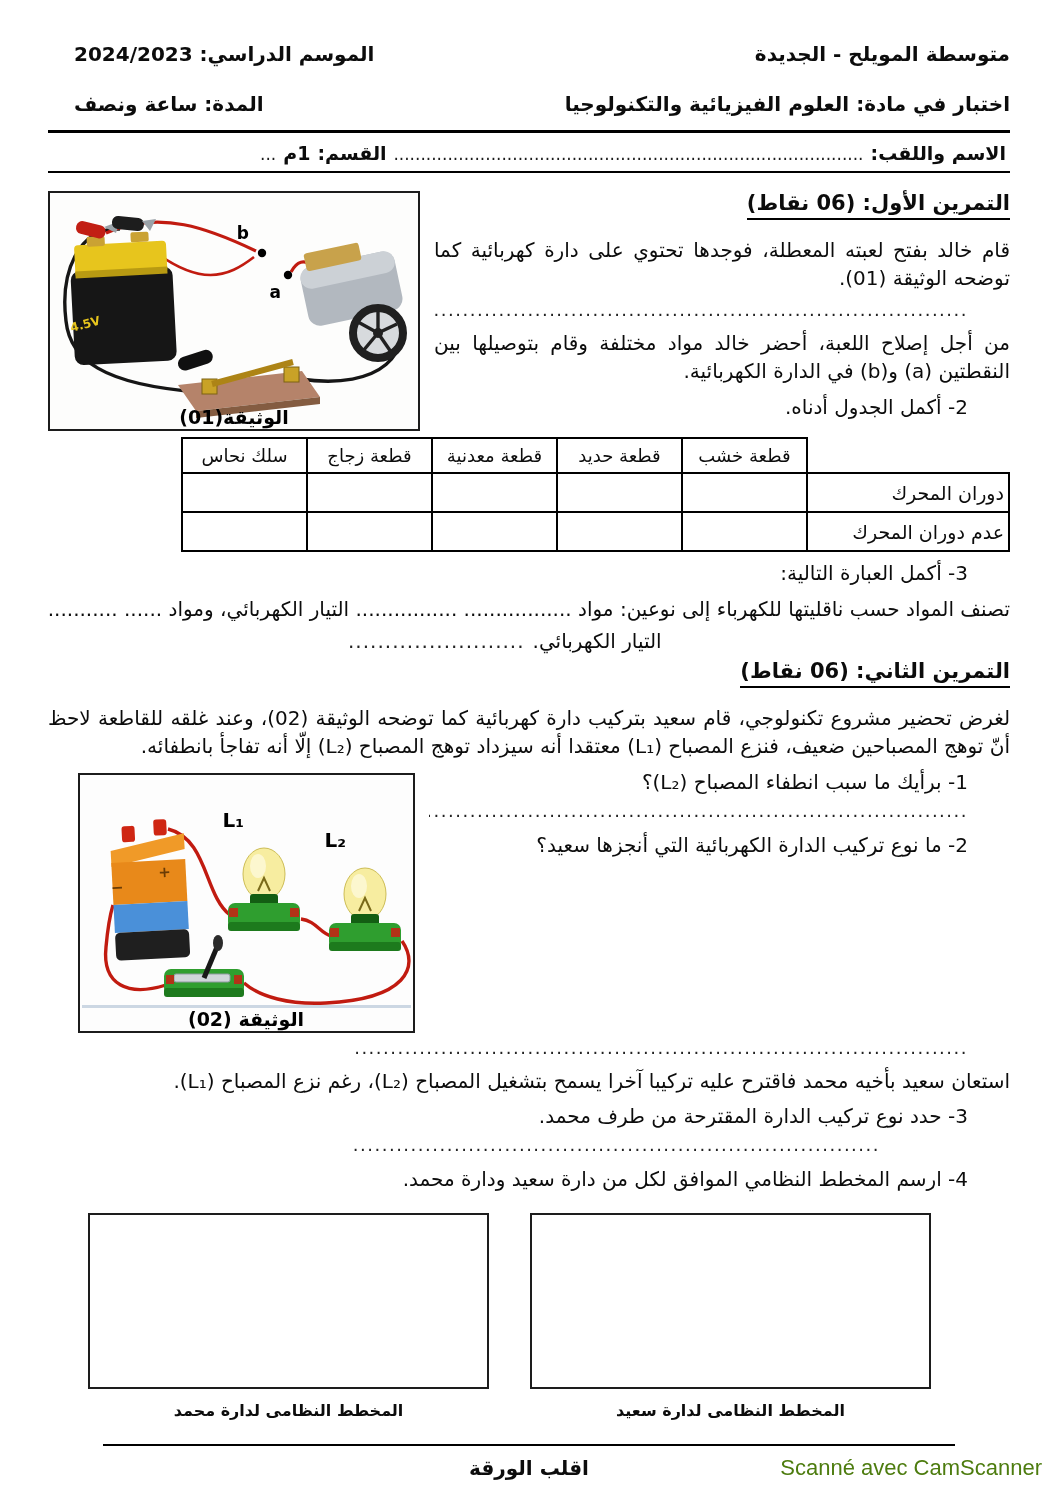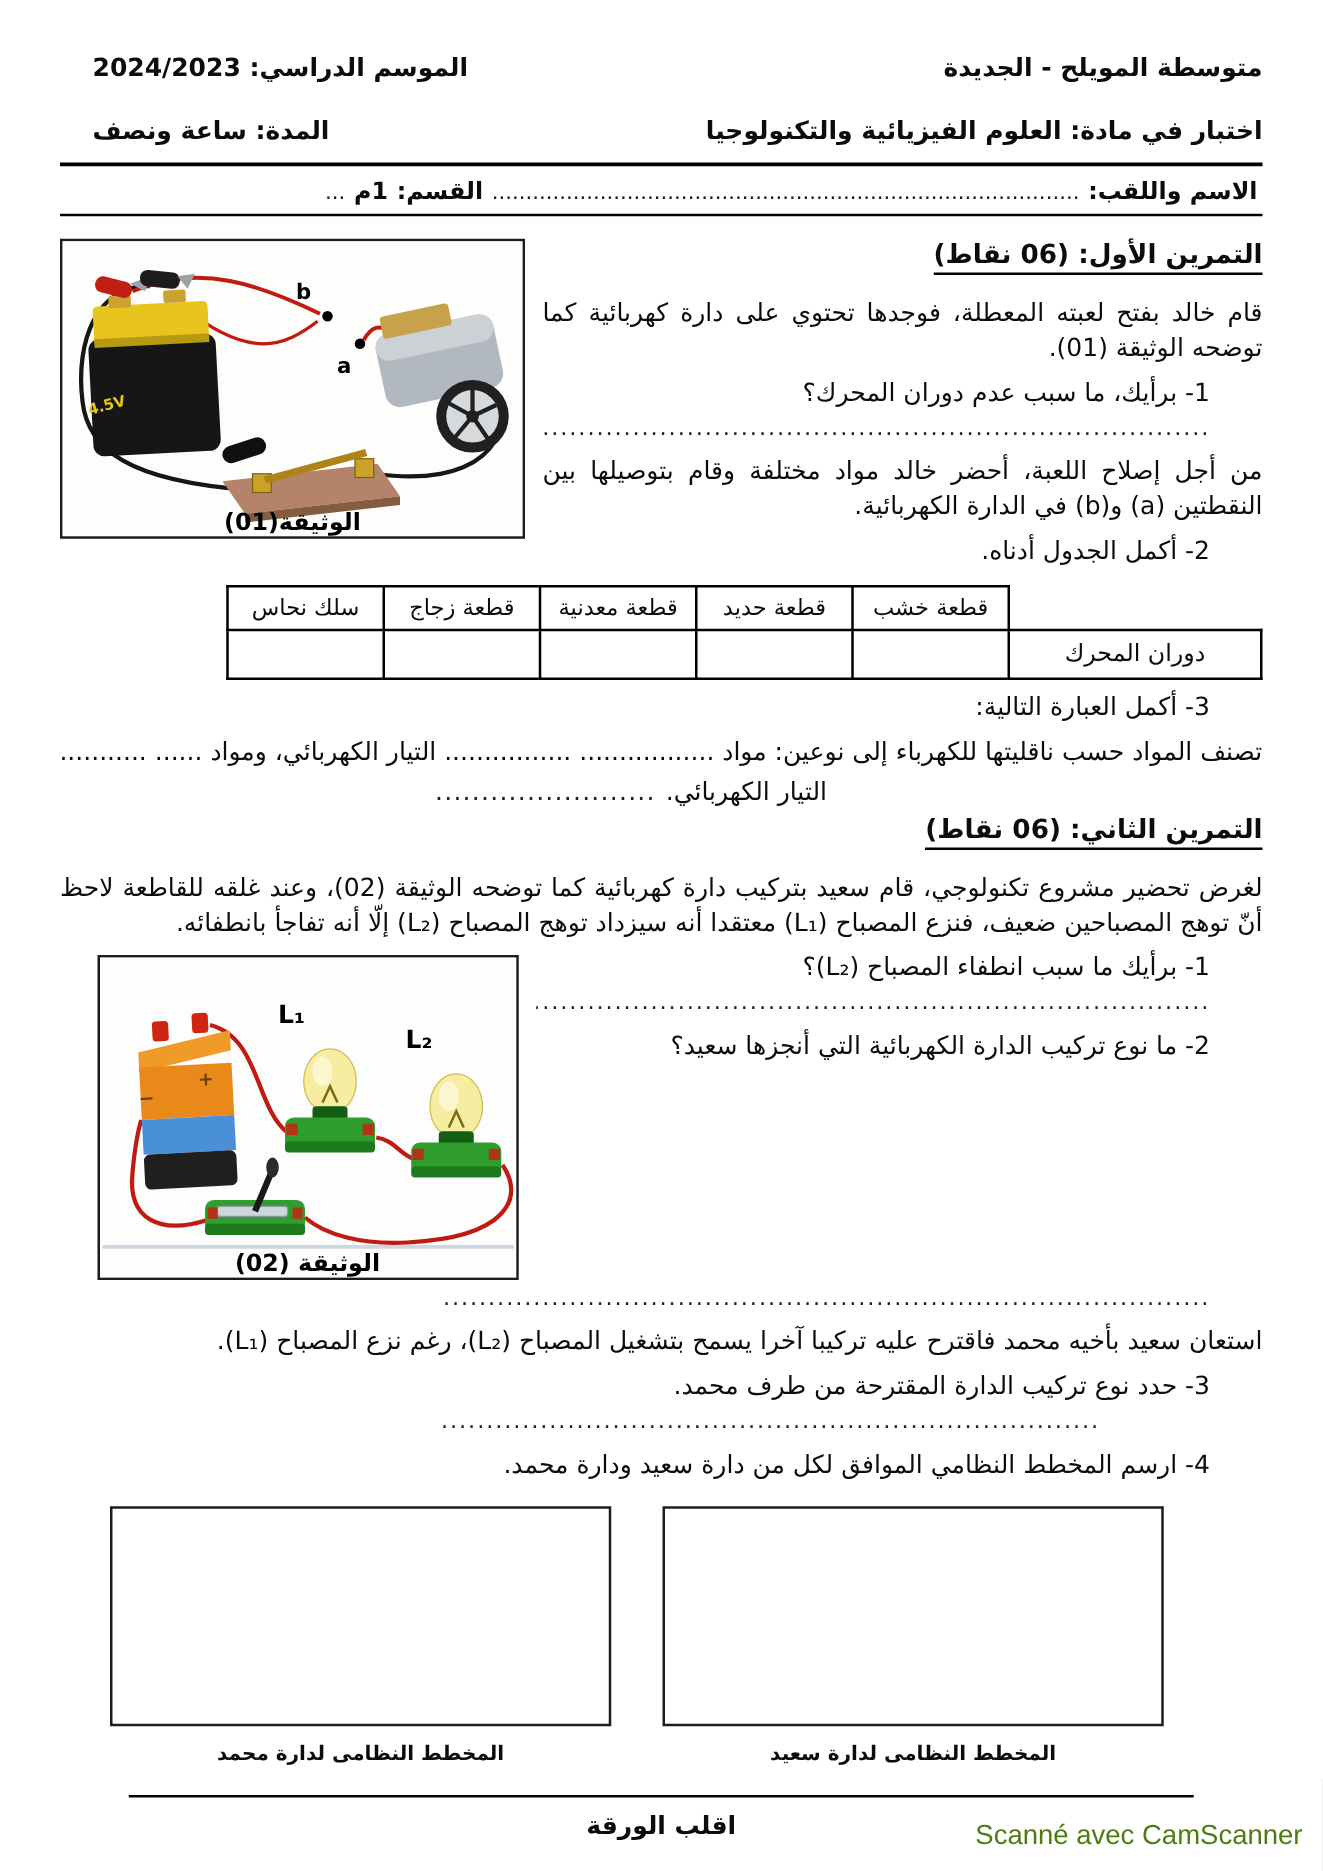--- a/index.html
+++ b/index.html
@@ -33,21 +33,21 @@
   .figbox { float:left; border:2px solid #1c1c1c; background:#fff; }
   .fig1 { width:372px; height:240px; margin:2px 14px 6px 0; }
   .fig2 { width:337px; height:260px; margin:6px 14px 4px 30px; }
   .ex1 { margin-top:16px; }
   
   table.mat { border-collapse:collapse; table-layout:fixed; clear:both; margin-top:14px; }
   .mat td { border:2px solid #000; text-align:center; vertical-align:middle;
             font-size:18px; padding:0 4px; }
   .mat td.ghost { border:none; }
   .mat .hcell { height:35px; }
-  .mat .rcell { height:39px; font-size:19px; }
+  .mat .rcell { height:39px; font-size:19px;text-align:right; }
   
   .fill1 { margin:10px 0 2px; white-space:nowrap; overflow:hidden; letter-spacing:0.2px; }
   .fill2-row { display:flex; direction:ltr; justify-content:flex-start;
                padding-left:300px; margin:8px 0 4px; font-size:20px; }
   .fill2-row .txt { direction:rtl; unicode-bidi:isolate; margin-left:8px; }
   .fill2-row .dots { letter-spacing:1px; color:#222; }
   
   .boxes { clear:both; display:flex; direction:ltr; padding-top:16px; }
   .box { border:2px solid #1d1d1d; height:176px; background:#fff; width:401px; }
   .box.left  { margin-left:40px; }
@@ -150,21 +150,20 @@
           <rect x="234" y="174" width="15" height="15" fill="#c9a227" stroke="#7d6212"></rect>
           <line x1="162" y1="191" x2="243" y2="169" stroke="#ad8416" stroke-width="6"></line>
           <rect x="128" y="162" width="36" height="14" rx="7" fill="#101010" transform="rotate(-18 140 170)"></rect>
         </g>
         <text x="184" y="231" text-anchor="middle" font-weight="bold" font-size="19">الوثيقة(01)</text>
       </svg>
     </div>
 
     <div class="ex-title">التمرين الأول: (06 نقاط)</div>
     <p class="para">قام خالد بفتح لعبته المعطلة، فوجدها تحتوي على دارة كهربائية كما توضحه الوثيقة (01).</p>
-    <div class="q">1- برأيك، ما سبب عدم دوران المحرك؟</div>
     <div class="dotline">..........................................................................................................................</div>
     <p class="para">من أجل إصلاح اللعبة، أحضر خالد مواد مختلفة وقام بتوصيلها بين النقطتين (a) و(b) في الدارة الكهربائية.</p>
     <div class="q">2- أكمل الجدول أدناه.</div>
 
     
     <table class="mat">
       <colgroup>
           <col style="width:202px">
           <col style="width:125px">
           <col style="width:125px">
@@ -182,20 +181,28 @@
         <td class="hcell">سلك نحاس</td>
       </tr>
       <tr>
         <td class="rcell">دوران المحرك</td>
         <td class="rcell"></td>
         <td class="rcell"></td>
         <td class="rcell"></td>
         <td class="rcell"></td>
         <td class="rcell"></td>
       </tr>
+      <tr>
+        <td class="rcell">عدم دوران المحرك</td>
+        <td class="rcell"></td>
+        <td class="rcell"></td>
+        <td class="rcell"></td>
+        <td class="rcell"></td>
+        <td class="rcell"></td>
+      </tr>
     </tbody>
       </table>
 
     <div class="q">3- أكمل العبارة التالية:</div>
     <div class="fill1">تصنف المواد حسب ناقليتها للكهرباء إلى نوعين: مواد ................. ................ التيار الكهربائي، ومواد ...... ..............</div>
     <div class="fill2-row">
       <span class="dots">........................</span>
       <span class="txt">التيار الكهربائي.</span>
     </div>
   </div>

